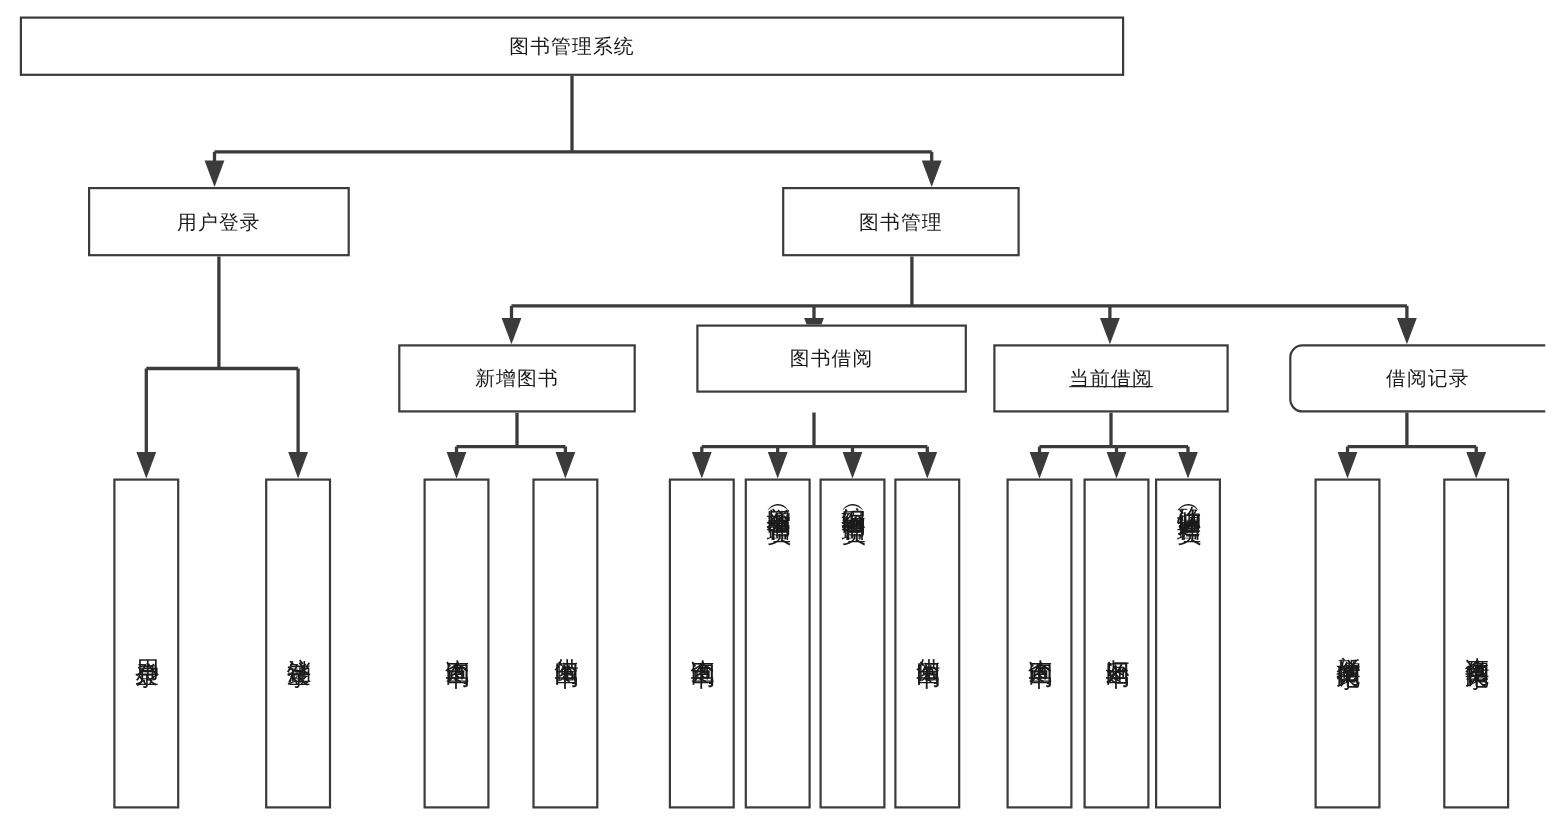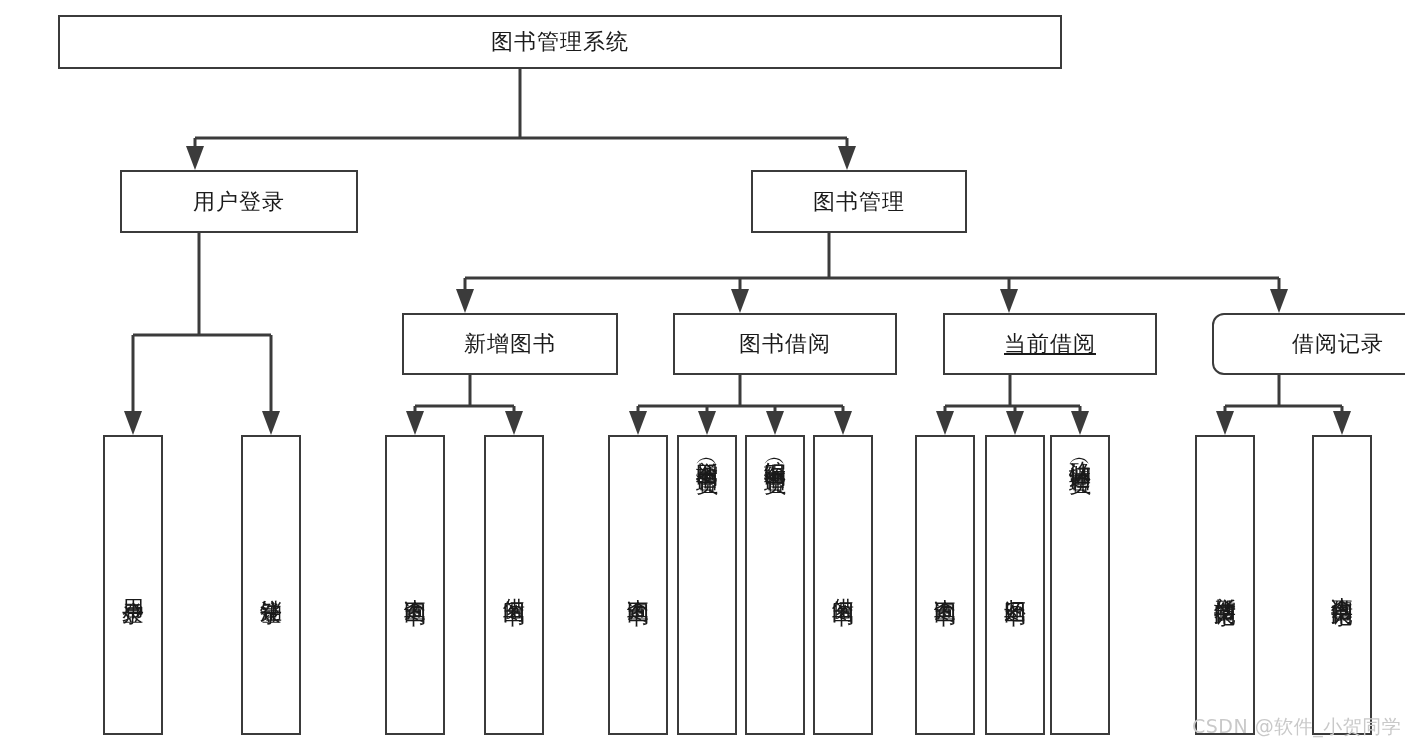--- a/index.html
+++ b/index.html
@@ -27,23 +27,22 @@
     position: absolute;
     box-sizing: border-box;
     border: 2px solid #3b3b3b;
     background: #ffffff;
     display: flex;
     align-items: center;
     justify-content: center;
     color: #1a1a1a;
   }
   .node.horiz {
-    font-size: 22px;
+    font-size: 18px;
     letter-spacing: 1px;
-    margin-left: 40px;
   }
   .node.vert {
     writing-mode: vertical-rl;
     text-orientation: upright;
     font-size: 22px;
     letter-spacing: 2px;
     line-height: 1;
     padding-top: 6px;
     padding-bottom: 6px;
   }
@@ -126,21 +125,21 @@
       </div>
       <div class="node horiz" style="left: 80px; top: 170px; width: 238px; height: 63px;">
         <span class="node-label">用户登录</span>
       </div>
       <div class="node horiz" style="left: 711px; top: 170px; width: 216px; height: 63px;">
         <span class="node-label">图书管理</span>
       </div>
       <div class="node horiz" style="left: 362px; top: 313px; width: 216px; height: 62px;">
         <span class="node-label">新增图书</span>
       </div>
-      <div class="node horiz" style="left: 633px; top: 313px; width: 224px; height: 62px;">
+      <div class="node horiz" style="left: 633px; top: 295px; width: 246px; height: 62px;">
         <span class="node-label">图书借阅</span>
       </div>
       <div class="node horiz" style="left: 903px; top: 313px; width: 214px; height: 62px; text-decoration: underline;">
         <span class="node-label">当前借阅</span>
       </div>
       <div class="node horiz" style="left: 1172px; top: 313px; width: 252px; height: 62px; border-radius: 12px;">
         <span class="node-label">借阅记录</span>
       </div>
       <div class="node vert" style="left: 103px; top: 435px; width: 60px; height: 300px;">
         <span class="node-label">用户登录</span>
@@ -175,14 +174,13 @@
       <div class="node vert top-aligned" style="left: 1050px; top: 435px; width: 60px; height: 300px;">
         <span class="node-label">确认归还（管理员）</span>
       </div>
       <div class="node vert" style="left: 1195px; top: 435px; width: 60px; height: 300px;">
         <span class="node-label">新增借阅记录</span>
       </div>
       <div class="node vert" style="left: 1312px; top: 435px; width: 60px; height: 300px;">
         <span class="node-label">查询借阅记录</span>
       </div>
     </div>
-  <div class="watermark" style="left: 1192px; top: 714px;">CSDN @软件_小贺同学</div>
 </div>
 
 </body></html>

